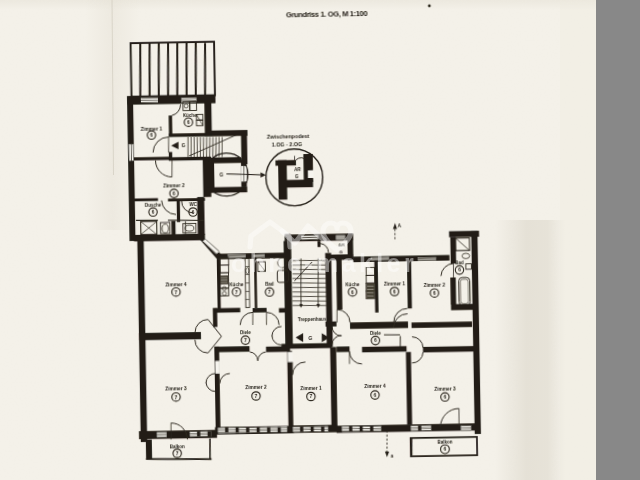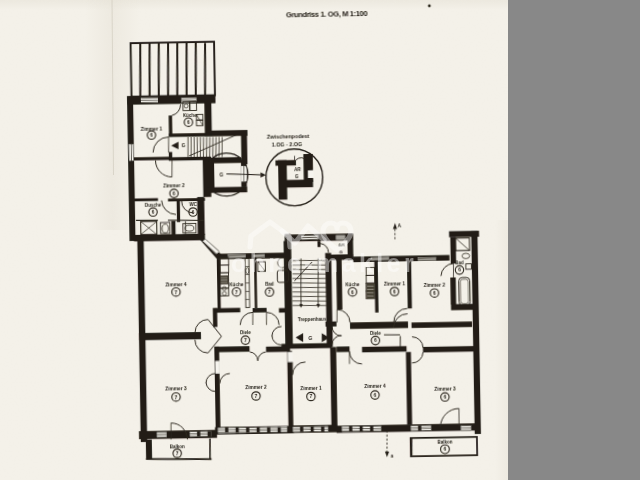--- a/index.html
+++ b/index.html
@@ -1,15 +1,15 @@
 <!DOCTYPE html>
 <html><head><meta charset="utf-8">
 <style>
   html,body{margin:0;padding:0;background:#888;}
-  #page{width:508px;height:480px;position:relative;overflow:hidden;background:#f3f0e8;text-align:right;}
+  #page{width:596px;height:480px;position:relative;overflow:hidden;background:#f3f0e8;text-align:right;}
   svg{display:block;}
   text{font-family:"Liberation Sans",sans-serif;}
 </style></head>
 <body>
 <div id="page">
 <svg width="640" height="480" viewBox="0 0 640 480">
   <defs>
     <linearGradient id="shade1" x1="0" y1="0" x2="1" y2="0">
       <stop offset="0" stop-color="#d8d3c6" stop-opacity="0"></stop>
       <stop offset="0.45" stop-color="#d8d3c6" stop-opacity="0.55"></stop>

